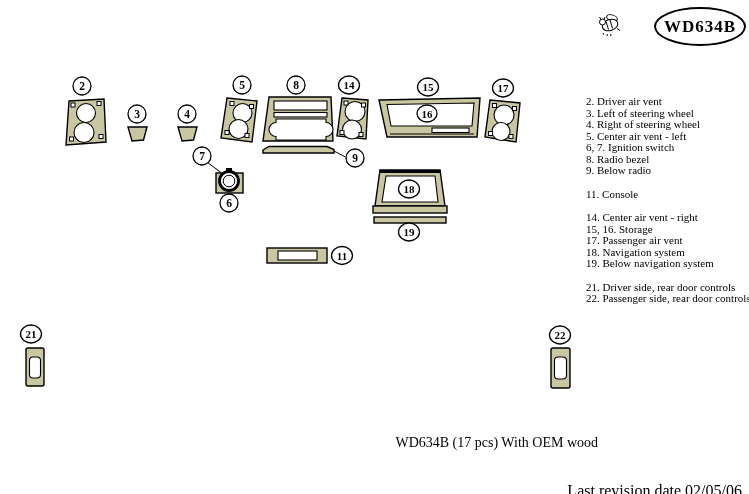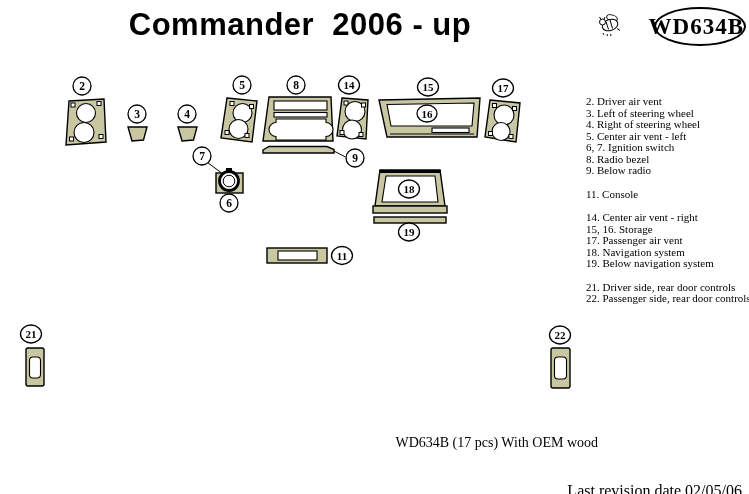--- a/index.html
+++ b/index.html
@@ -8,22 +8,22 @@
     font-family:"Liberation Serif", serif; color:#000; overflow:hidden;
   }
   .title {
     position:absolute; left:0; top:7px; width:600px; text-align:center;
     font-family:"Liberation Sans", sans-serif; font-weight:bold;
     font-size:31px; letter-spacing:0.5px; white-space:pre;
   }
   .logo {
     position:absolute; left:654px; top:7px; width:88px; height:35px;
     border:2px solid #000; border-radius:50%;
-    display:flex; align-items:center; justify-content:flex-end;
-    font-weight:bold; font-size:23px; letter-spacing:1px;
+    display:flex; align-items:center; justify-content:center;
+    font-weight:bold; font-size:17px; letter-spacing:1px;
     font-family:"Liberation Serif", serif;
   }
   .bee { position:absolute; left:597px; top:12px; }
   .diagram { position:absolute; left:0; top:0; width:749px; height:494px; }
   .legend {
     position:absolute; left:586px; top:96px; width:166px;
     font-size:11px; line-height:11.5px;
   }
   .lgroup { margin-bottom:12px; }
   .lgroup div { padding-left:11px; text-indent:-11px; }
@@ -42,21 +42,20 @@
   .cnum  { font-family:"Liberation Serif", serif; font-weight:bold;
            font-size:11.5px; text-anchor:middle; fill:#000; stroke:none; }
   .cnum2 { font-size:11px; }
   .leader { stroke:#000; stroke-width:1; fill:none; }
 </style>
 </head>
 <body>
 
 <div class="canvas">
 
-  <div class="title">Commander  2006 - up</div>
 
   <svg class="bee" width="26" height="30" viewBox="0 0 26 30">
     <g fill="none" stroke="#000" stroke-width="1">
       <ellipse cx="15" cy="6" rx="5.5" ry="3" fill="#fff" transform="rotate(18 15 6)"></ellipse>
       <ellipse cx="13" cy="13" rx="8" ry="5.5" fill="#fff" transform="rotate(-18 13 13)"></ellipse>
       <path d="M9,9.5 L11.5,17.5 M13,8 L15.5,16.5"></path>
       <circle cx="5.5" cy="10" r="3" fill="#fff"></circle>
       <path d="M4,7.5 L2.5,5 M7,7.5 L8,5"></path>
       <path d="M20,16.5 L23,18.5"></path>
       <path d="M6,21 L7,23 M10,22 L10.5,24.5 M14,22 L13.5,24.5" stroke-dasharray="2,1.5"></path>

